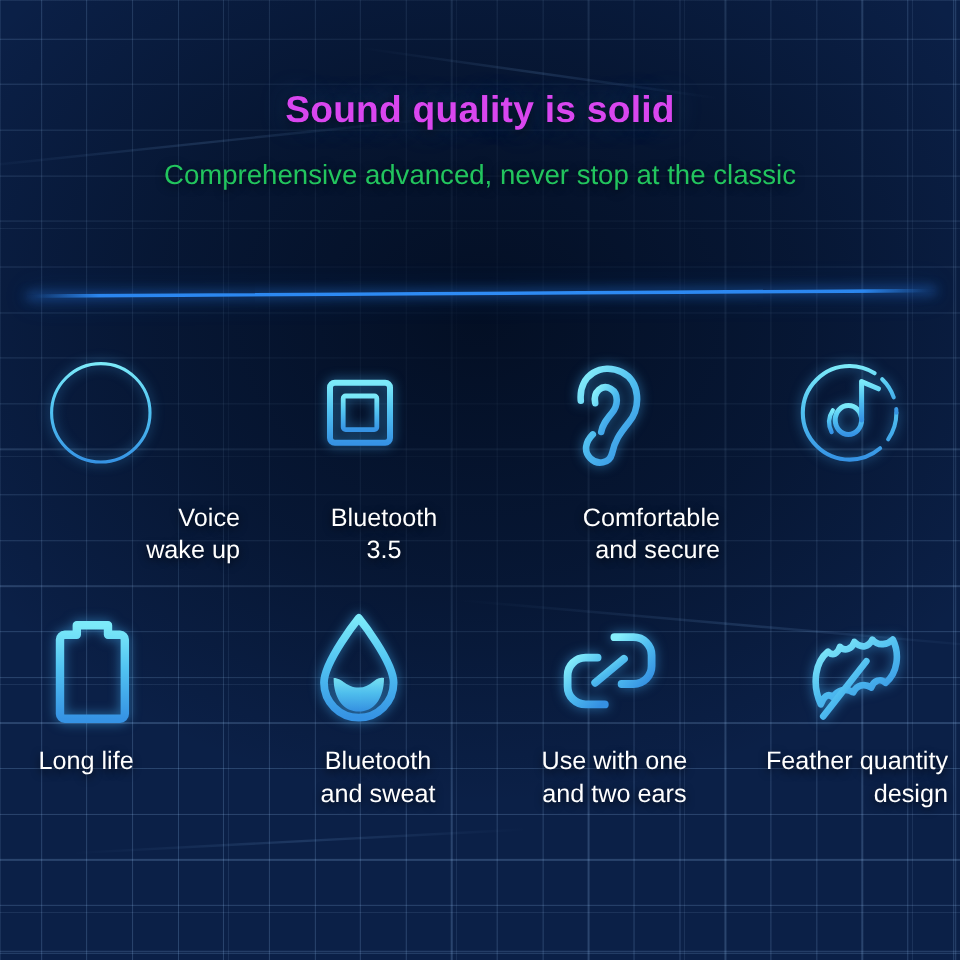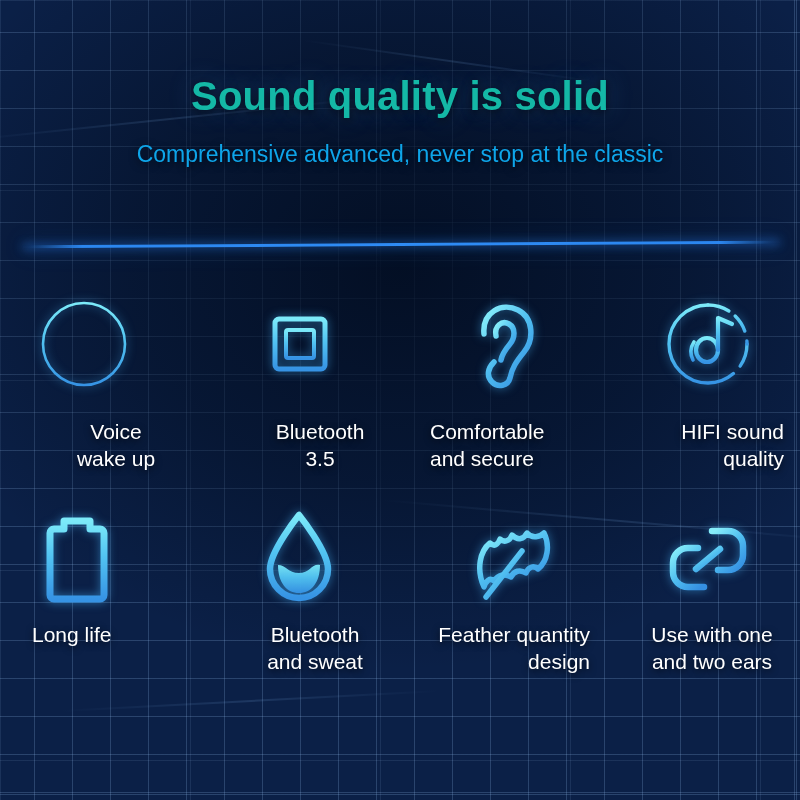--- a/index.html
+++ b/index.html
@@ -41,26 +41,26 @@
   .streak{position:absolute;background:linear-gradient(90deg,rgba(120,180,255,0) 0%,rgba(140,195,255,0.14) 50%,rgba(120,180,255,0) 100%);pointer-events:none;}
   .s1{left:-40px;top:118px;width:420px;height:2px;transform:rotate(-6deg);}
   .s2{right:-60px;top:520px;width:480px;height:2px;transform:rotate(5deg);}
   .s3{left:60px;top:700px;width:380px;height:2px;transform:rotate(-3deg);}
   .s4{left:300px;top:60px;width:300px;height:2px;transform:rotate(8deg);}
 
   
   .header{position:absolute;left:0;top:0;width:800px;text-align:center;}
   .title{
     margin-top:74px;
-    font-size:40px;font-weight:bold;color:#14b8a6;letter-spacing:0.2px;
+    font-size:31px;font-weight:bold;color:#d946ef;letter-spacing:0.2px;
     text-shadow:0 2px 10px rgba(0,0,0,0.75),0 0 24px rgba(90,160,255,0.35);
   }
   .subtitle{
     margin-top:22px;
-    font-size:23px;font-weight:normal;color:#0ea5e9;
+    font-size:23px;font-weight:normal;color:#22c55e;
     text-shadow:0 2px 8px rgba(0,0,0,0.7);
   }
   .divider{
     position:absolute;left:22px;top:243px;width:758px;height:3px;
     background:linear-gradient(90deg,rgba(30,110,220,0.15) 0%,#2b86ef 8%,#2f8cf5 50%,#2b86ef 92%,rgba(30,110,220,0.15) 100%);
     box-shadow:0 0 10px rgba(45,130,240,0.85),0 0 22px rgba(40,120,235,0.45);
     transform:rotate(-0.35deg);border-radius:2px;
   }
 
   
@@ -70,25 +70,25 @@
   .row2{height:230px;}
   .cell{width:200px;position:relative;}
   .icon-wrap{height:112px;display:flex;align-items:center;}
   .label{
     font-size:21px;line-height:1.30;color:#ffffff;
     text-shadow:0 2px 7px rgba(0,0,0,0.72);
     white-space:pre-line;
   }
   
   .c0 .icon-wrap{padding-left:36px;}
-  .c0 .label{padding-left:32px;text-align:center;}
+  .c0 .label{padding-left:32px;text-align:right;}
   .c1 .icon-wrap{padding-left:56px;}
   .c1 .label{padding-left:40px;text-align:center;}
   .c2 .icon-wrap{padding-left:66px;}
-  .c2 .label{padding-left:30px;text-align:left;}
+  .c2 .label{padding-left:30px;text-align:right;}
   .c3 .icon-wrap{padding-left:62px;}
   .c3 .label{padding-right:16px;text-align:right;}
 
   .row2 .c0 .icon-wrap{padding-left:40px;}
   .row2 .c0 .label{padding-left:32px;text-align:left;}
   .row2 .c1 .icon-wrap{padding-left:58px;}
   .row2 .c1 .label{padding-left:30px;text-align:center;}
   .row2 .c2 .icon-wrap{padding-left:62px;}
   .row2 .c2 .label{padding-left:24px;text-align:center;}
   .row2 .c3 .icon-wrap{padding-left:64px;}
@@ -198,22 +198,20 @@
           <svg class="glow" width="92" height="92" viewBox="0 0 92 92">
             <g fill="none" stroke="url(#ig)" stroke-width="3.4" stroke-linecap="round">
               <path d="M46 7 A39 39 0 1 0 85 46" stroke-dasharray="150 10 30 9 60 400"></path>
               <path d="M46 7 A39 39 0 0 1 85 46" stroke-dasharray="22 8 18 10 14"></path>
               <path d="M31 62 A18 18 0 0 1 32 44" stroke-width="3.6"></path>
               <ellipse cx="45" cy="52" rx="11" ry="12" stroke-width="4.2"></ellipse>
               <path d="M56 52 L56 20 L70 26" stroke-width="4.2" stroke-linejoin="round"></path>
             </g>
           </svg>
         </div>
-        <div class="label">HIFI sound
-quality</div>
       </div>
 
     </div>
 
     <div class="row row2">
 
       <div class="cell c0">
         <div class="icon-wrap">
           <svg class="glow" width="74" height="96" viewBox="0 0 74 96">
             <g fill="none" stroke="url(#ig)" stroke-linejoin="round" stroke-linecap="round">
@@ -231,43 +229,43 @@
         <div class="icon-wrap">
           <svg class="glow" width="82" height="100" viewBox="0 0 82 100">
             <path d="M41 6 C41 6, 12 42, 12 60 A29 29 0 0 0 70 60 C70 42, 41 6, 41 6 Z" fill="none" stroke="url(#ig)" stroke-width="6.5" stroke-linejoin="round"></path>
             <path d="M20 56 C28 56, 30 64, 41 64 C52 64, 54 54, 62 56 C62 74, 53 84, 41 84 C29 84, 20 74, 20 56 Z" fill="url(#ig)" opacity="0.95"></path>
           </svg>
         </div>
         <div class="label">Bluetooth
 and sweat</div>
       </div>
 
-      <div class="cell c3">
-        <div class="icon-wrap">
-          <svg class="glow" width="96" height="96" viewBox="0 0 96 96">
-            <g fill="none" stroke="url(#ig2)" stroke-width="5.5" stroke-linecap="round" stroke-linejoin="round">
-              <path d="M20 76 C12 58, 16 40, 26 32 C30 36, 34 34, 36 28 C40 32, 46 30, 48 24 C54 30, 60 28, 63 22 C68 28, 76 26, 80 22 C86 34, 84 50, 74 58 C70 54, 64 56, 62 62 C56 58, 50 60, 47 66 C41 62, 34 64, 30 70 C26 66, 22 70, 20 76 Z"></path>
-              <line x1="22" y1="86" x2="58" y2="40"></line>
-            </g>
-          </svg>
-        </div>
-        <div class="label">Feather quantity
-design</div>
-      </div>
-
       <div class="cell c2">
         <div class="icon-wrap">
           <svg class="glow" width="92" height="92" viewBox="0 0 92 92">
             <g fill="none" stroke="url(#ig2)" stroke-width="6.5" stroke-linecap="round" stroke-linejoin="round">
               <path d="M50 18 L66 18 A15 15 0 0 1 81 33 L81 42 A15 15 0 0 1 66 57 L56 57"></path>
               <path d="M42 74 L26 74 A15 15 0 0 1 11 59 L11 50 A15 15 0 0 1 26 35 L36 35"></path>
               <line x1="34" y1="56" x2="58" y2="36"></line>
             </g>
           </svg>
         </div>
         <div class="label">Use with one
 and two ears</div>
       </div>
 
+      <div class="cell c3">
+        <div class="icon-wrap">
+          <svg class="glow" width="96" height="96" viewBox="0 0 96 96">
+            <g fill="none" stroke="url(#ig2)" stroke-width="5.5" stroke-linecap="round" stroke-linejoin="round">
+              <path d="M20 76 C12 58, 16 40, 26 32 C30 36, 34 34, 36 28 C40 32, 46 30, 48 24 C54 30, 60 28, 63 22 C68 28, 76 26, 80 22 C86 34, 84 50, 74 58 C70 54, 64 56, 62 62 C56 58, 50 60, 47 66 C41 62, 34 64, 30 70 C26 66, 22 70, 20 76 Z"></path>
+              <line x1="22" y1="86" x2="58" y2="40"></line>
+            </g>
+          </svg>
+        </div>
+        <div class="label">Feather quantity
+design</div>
+      </div>
+
     </div>
   </div>
 
 </div>
 
 </body></html>

